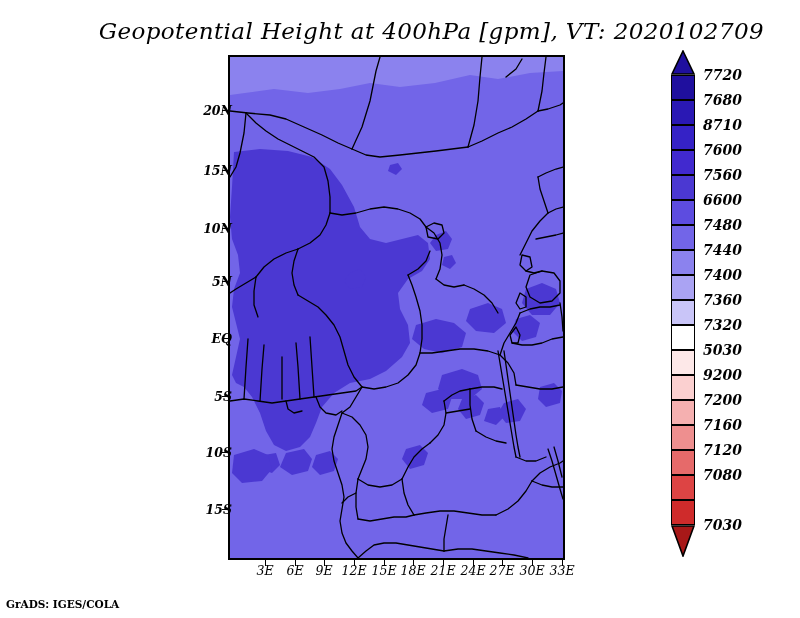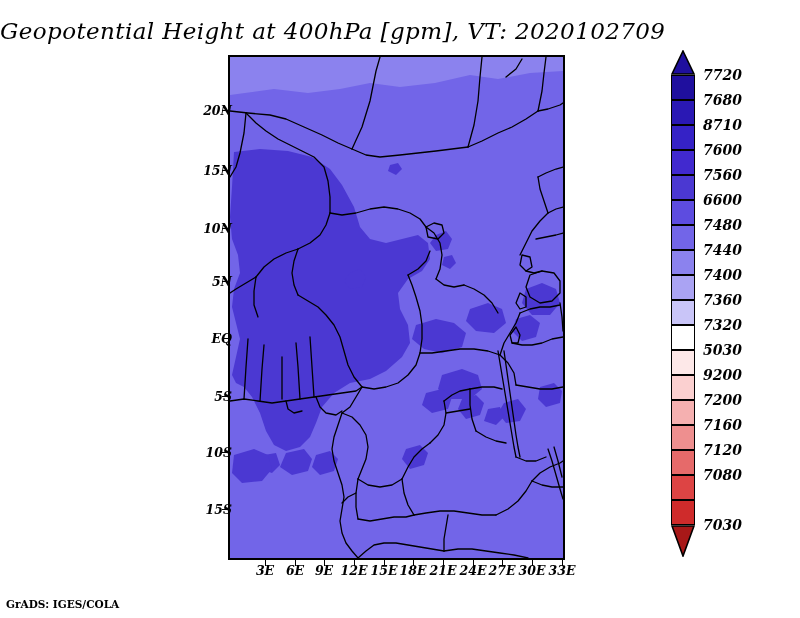--- a/index.html
+++ b/index.html
@@ -1,41 +1,41 @@
 <!DOCTYPE html>
 <html><head>
 <meta charset="utf-8">
 <style>
   html,body{margin:0;padding:0;}
   body{
     width:800px;height:618px;background:#ffffff;overflow:hidden;
     font-family:"DejaVu Serif",serif;position:relative;
   }
   #title{
-    position:absolute;left:0;top:18px;width:764px;text-align:left;
+    position:absolute;left:0;top:18px;width:764px;text-align:right;
     font-style:italic;font-size:23px;color:#000;letter-spacing:.4px;
     white-space:nowrap;
   }
   
   #mapwrap{position:absolute;left:228px;top:55px;width:337px;height:505px;}
   #mapframe{
     position:absolute;left:0;top:0;width:337px;height:505px;
     border:2px solid #000;box-sizing:border-box;overflow:hidden;
     background:#7265e8;
   }
   #mapsvg{position:absolute;left:0;top:0;}
   
   .lat-lab{
     position:absolute;right:568px;text-align:right;width:60px;
     font-style:italic;font-weight:bold;font-size:12.5px;color:#000;
     transform:translateY(-50%);
   }
   .lat-tick{position:absolute;left:222px;width:6px;height:1px;background:#000;}
   .lon-lab{
-    position:absolute;top:563px;font-style:italic;font-weight:bold;
+    position:absolute;top:563px;font-style:italic;font-weight:normal;
     font-size:12.5px;color:#000;transform:translateX(-50%);white-space:nowrap;
   }
   .lon-tick{position:absolute;top:560px;width:1px;height:6px;background:#000;}
   
   #cbar{position:absolute;left:671px;top:50px;width:120px;height:510px;}
   .cb-cell{position:absolute;left:0;width:24px;border:1.5px solid #000;box-sizing:border-box;}
   .cb-lab{
     position:absolute;left:32px;font-style:italic;font-weight:bold;
     font-size:14px;color:#000;transform:translateY(-50%);white-space:nowrap;
   }

